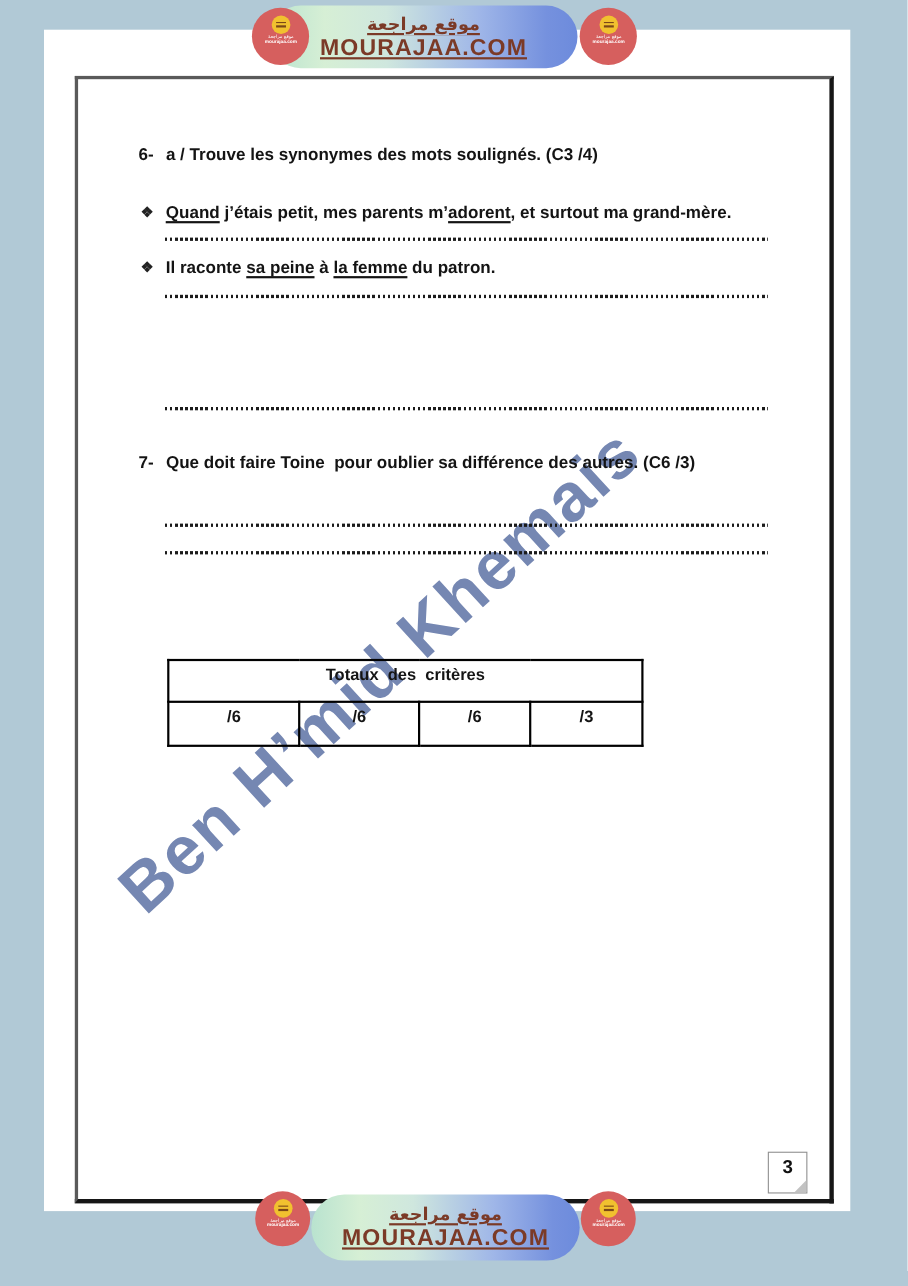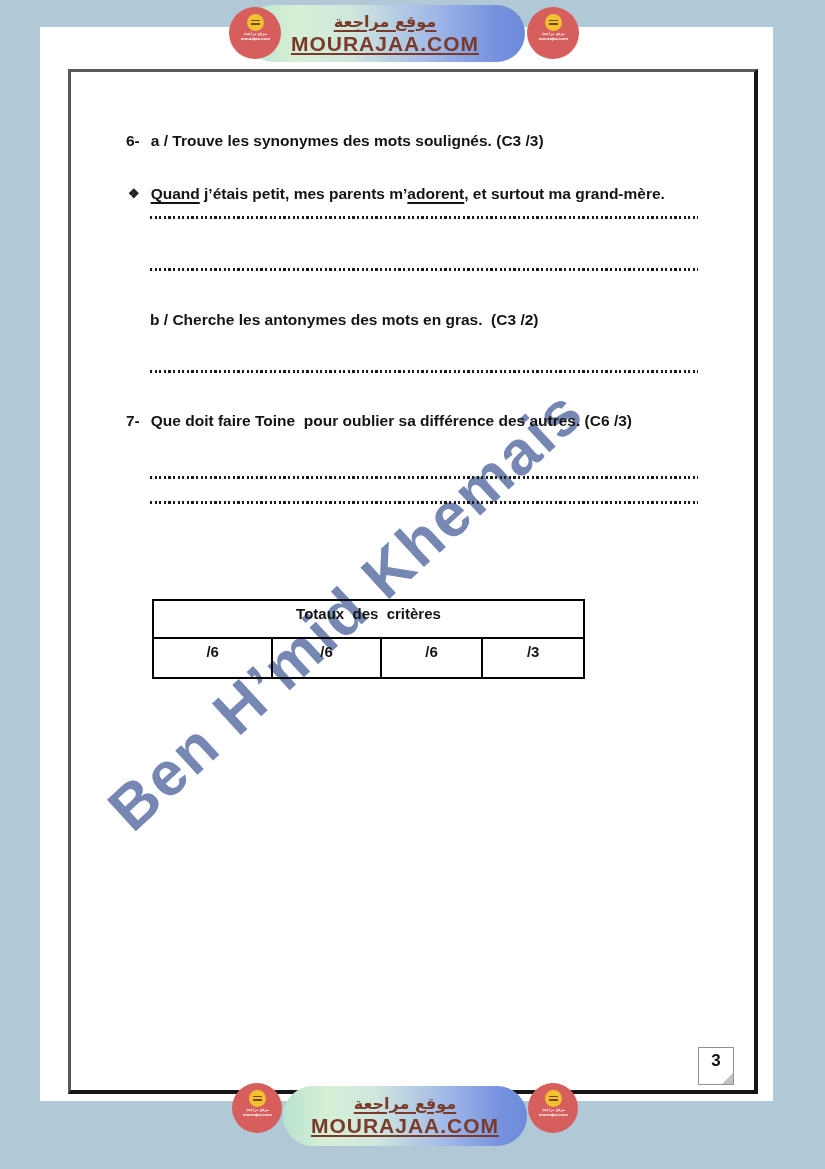--- a/index.html
+++ b/index.html
@@ -94,31 +94,33 @@
 
   <div class="page"></div>
 
   <div class="watermark">Ben H’mid Khemais</div>
 
   <div class="frame"></div>
 
   <div class="content">
 
     <div class="qline" style="left:126px; top:132px;">
-      <span class="qnum">6-</span><span>a / Trouve les synonymes des mots soulignés. (C3 /3)</span>
+      <span class="qnum">6-</span><span>a / Trouve les synonymes des mots soulignés. (C3 /4)</span>
     </div>
 
     <div class="bullet-row bold-row" style="left:128px; top:185px;">
       <span class="bullet-glyph">❖</span><span class="u">Quand</span><span> j’étais petit, mes parents m’</span><span class="u">adorent</span><span>, et surtout ma grand-mère.</span>
     </div>
     <div class="dotline" style="top:216px;"></div>
 
+    <div class="bullet-row bold-row" style="left:128px; top:235px;">
+      <span class="bullet-glyph">❖</span><span>Il raconte </span><span class="u">sa peine</span><span> à </span><span class="u">la femme</span><span> du patron.</span>
+    </div>
     <div class="dotline" style="top:268px;"></div>
 
-    <div class="qline pre" style="left:150px; top:311px;">b / Cherche les antonymes des mots en gras.  (C3 /2)</div>
 
     <div class="dotline" style="top:370px;"></div>
 
     <div class="qline" style="left:126px; top:412px;">
       <span class="qnum">7-</span><span class="pre">Que doit faire Toine  pour oublier sa différence des autres. (C6 /3)</span>
     </div>
     <div class="dotline" style="top:476px;"></div>
     <div class="dotline" style="top:501px;"></div>
 
   </div>

